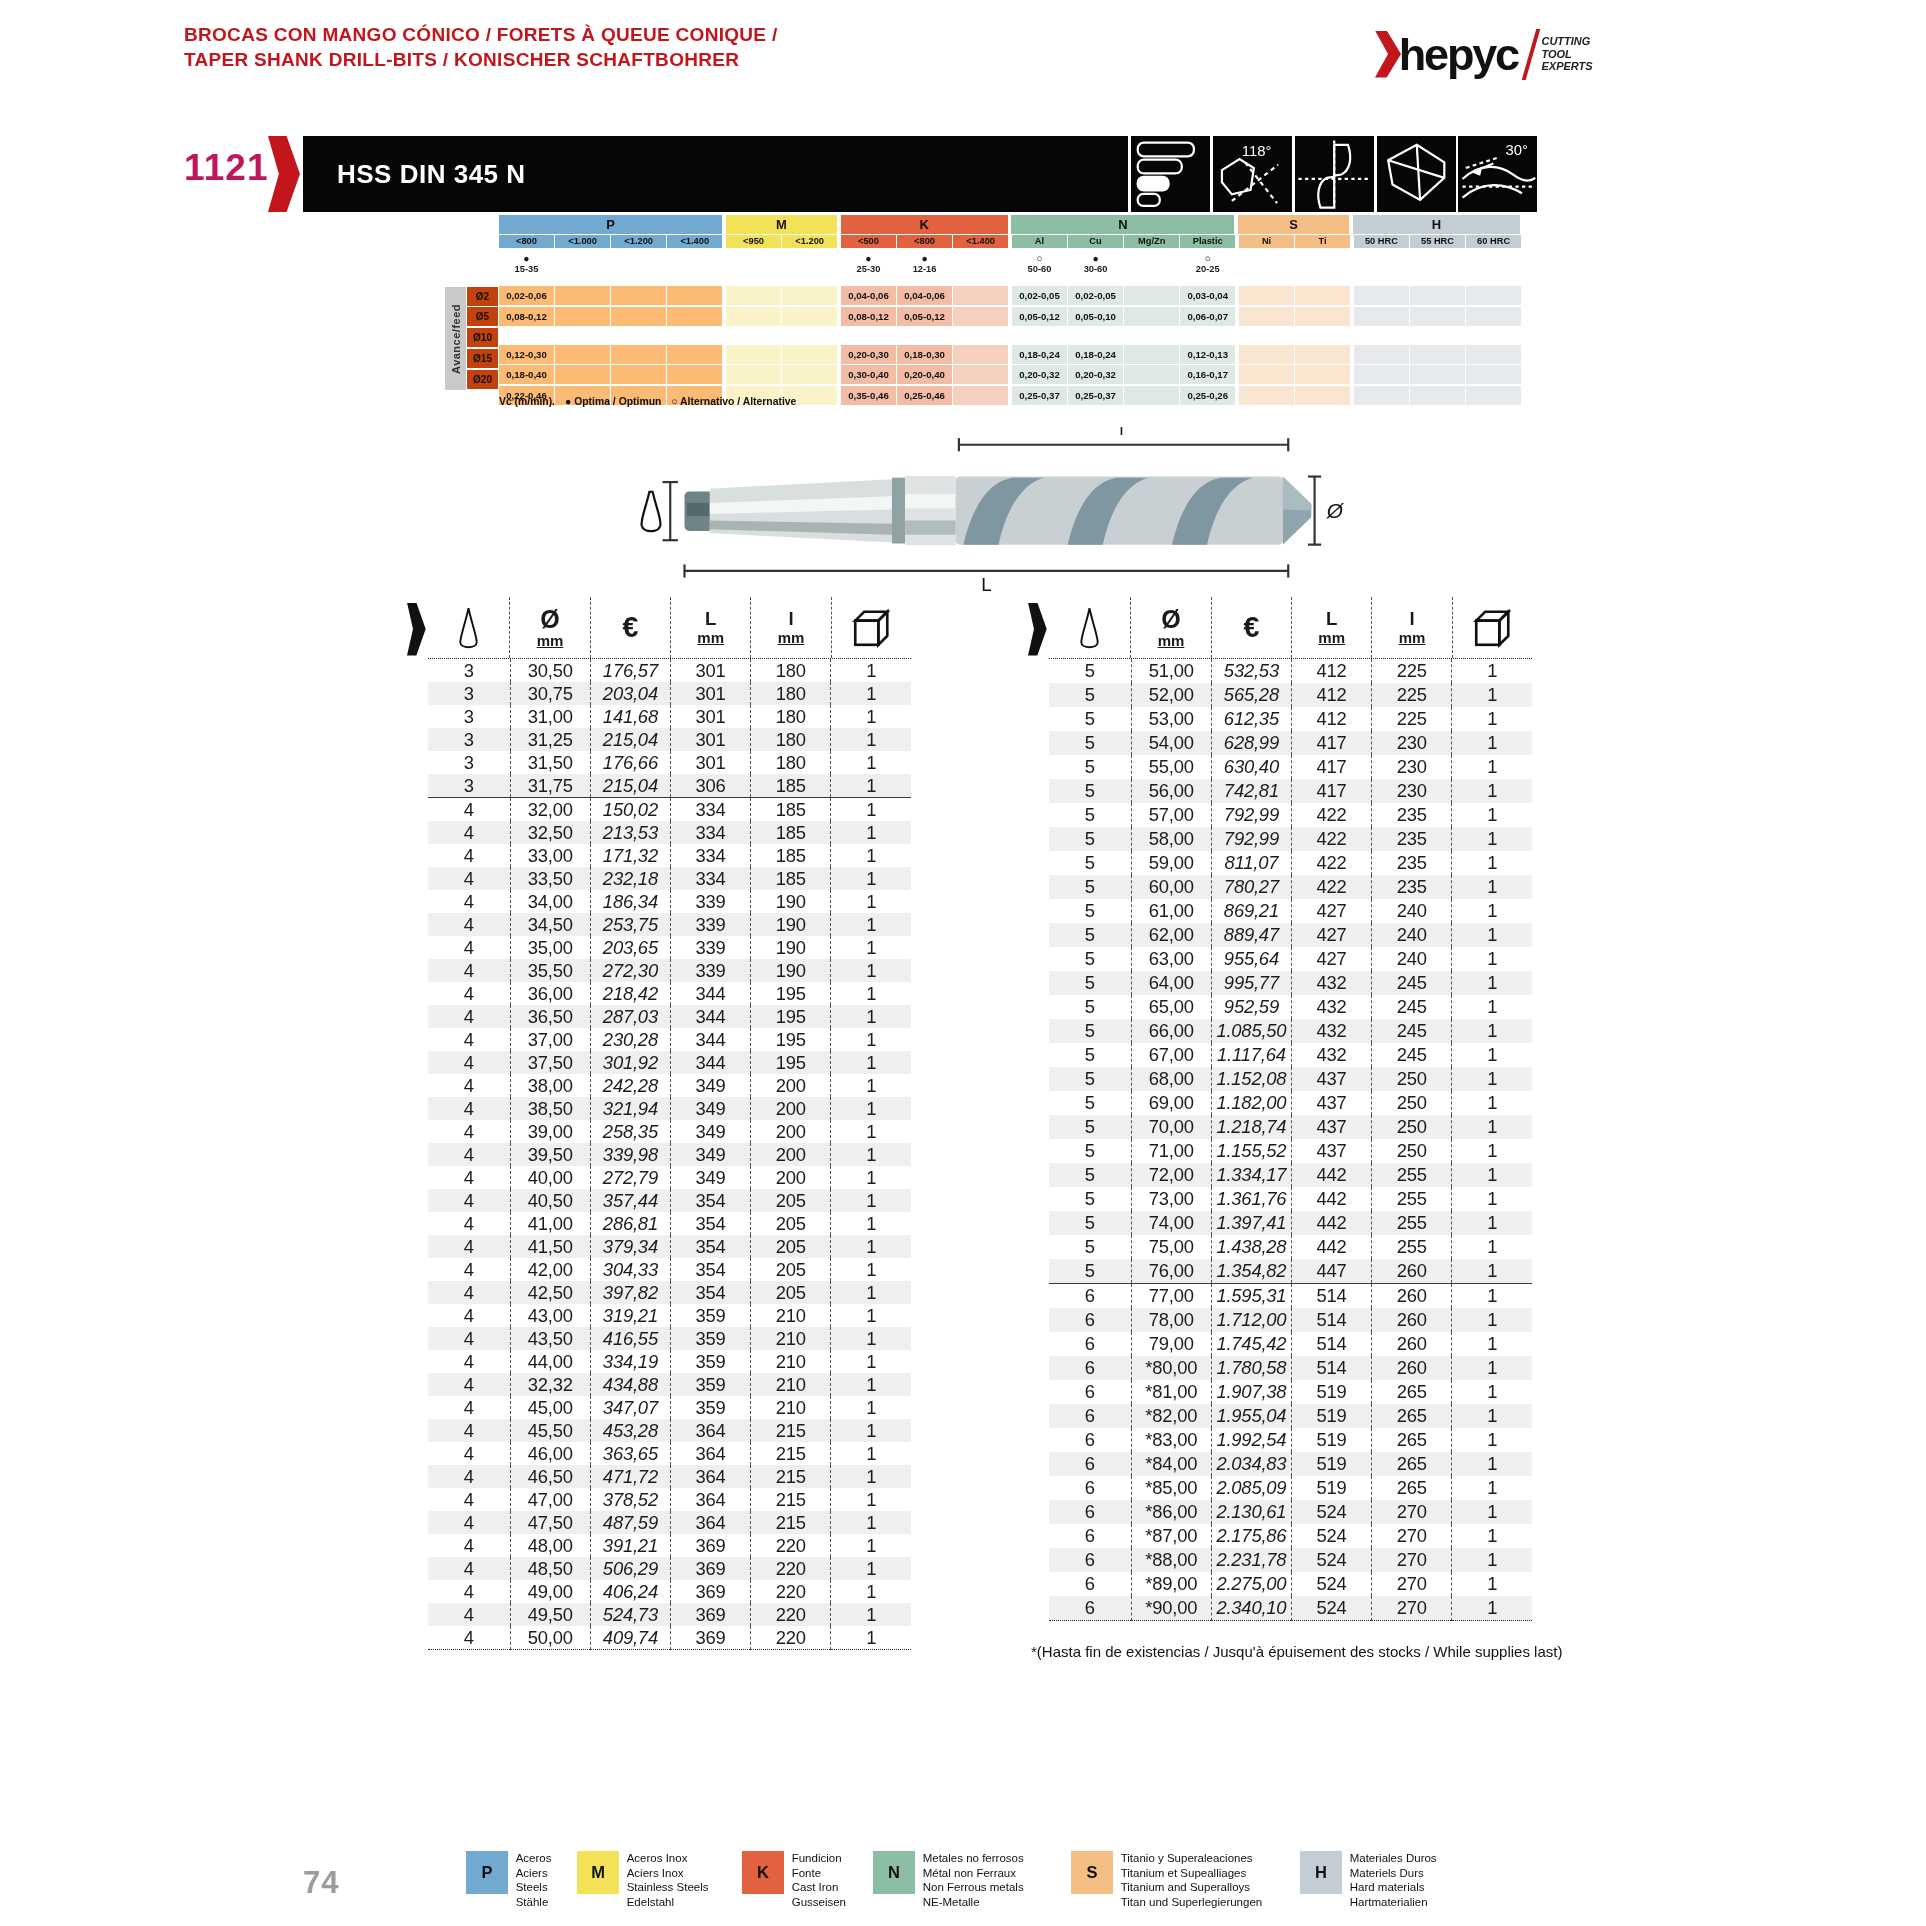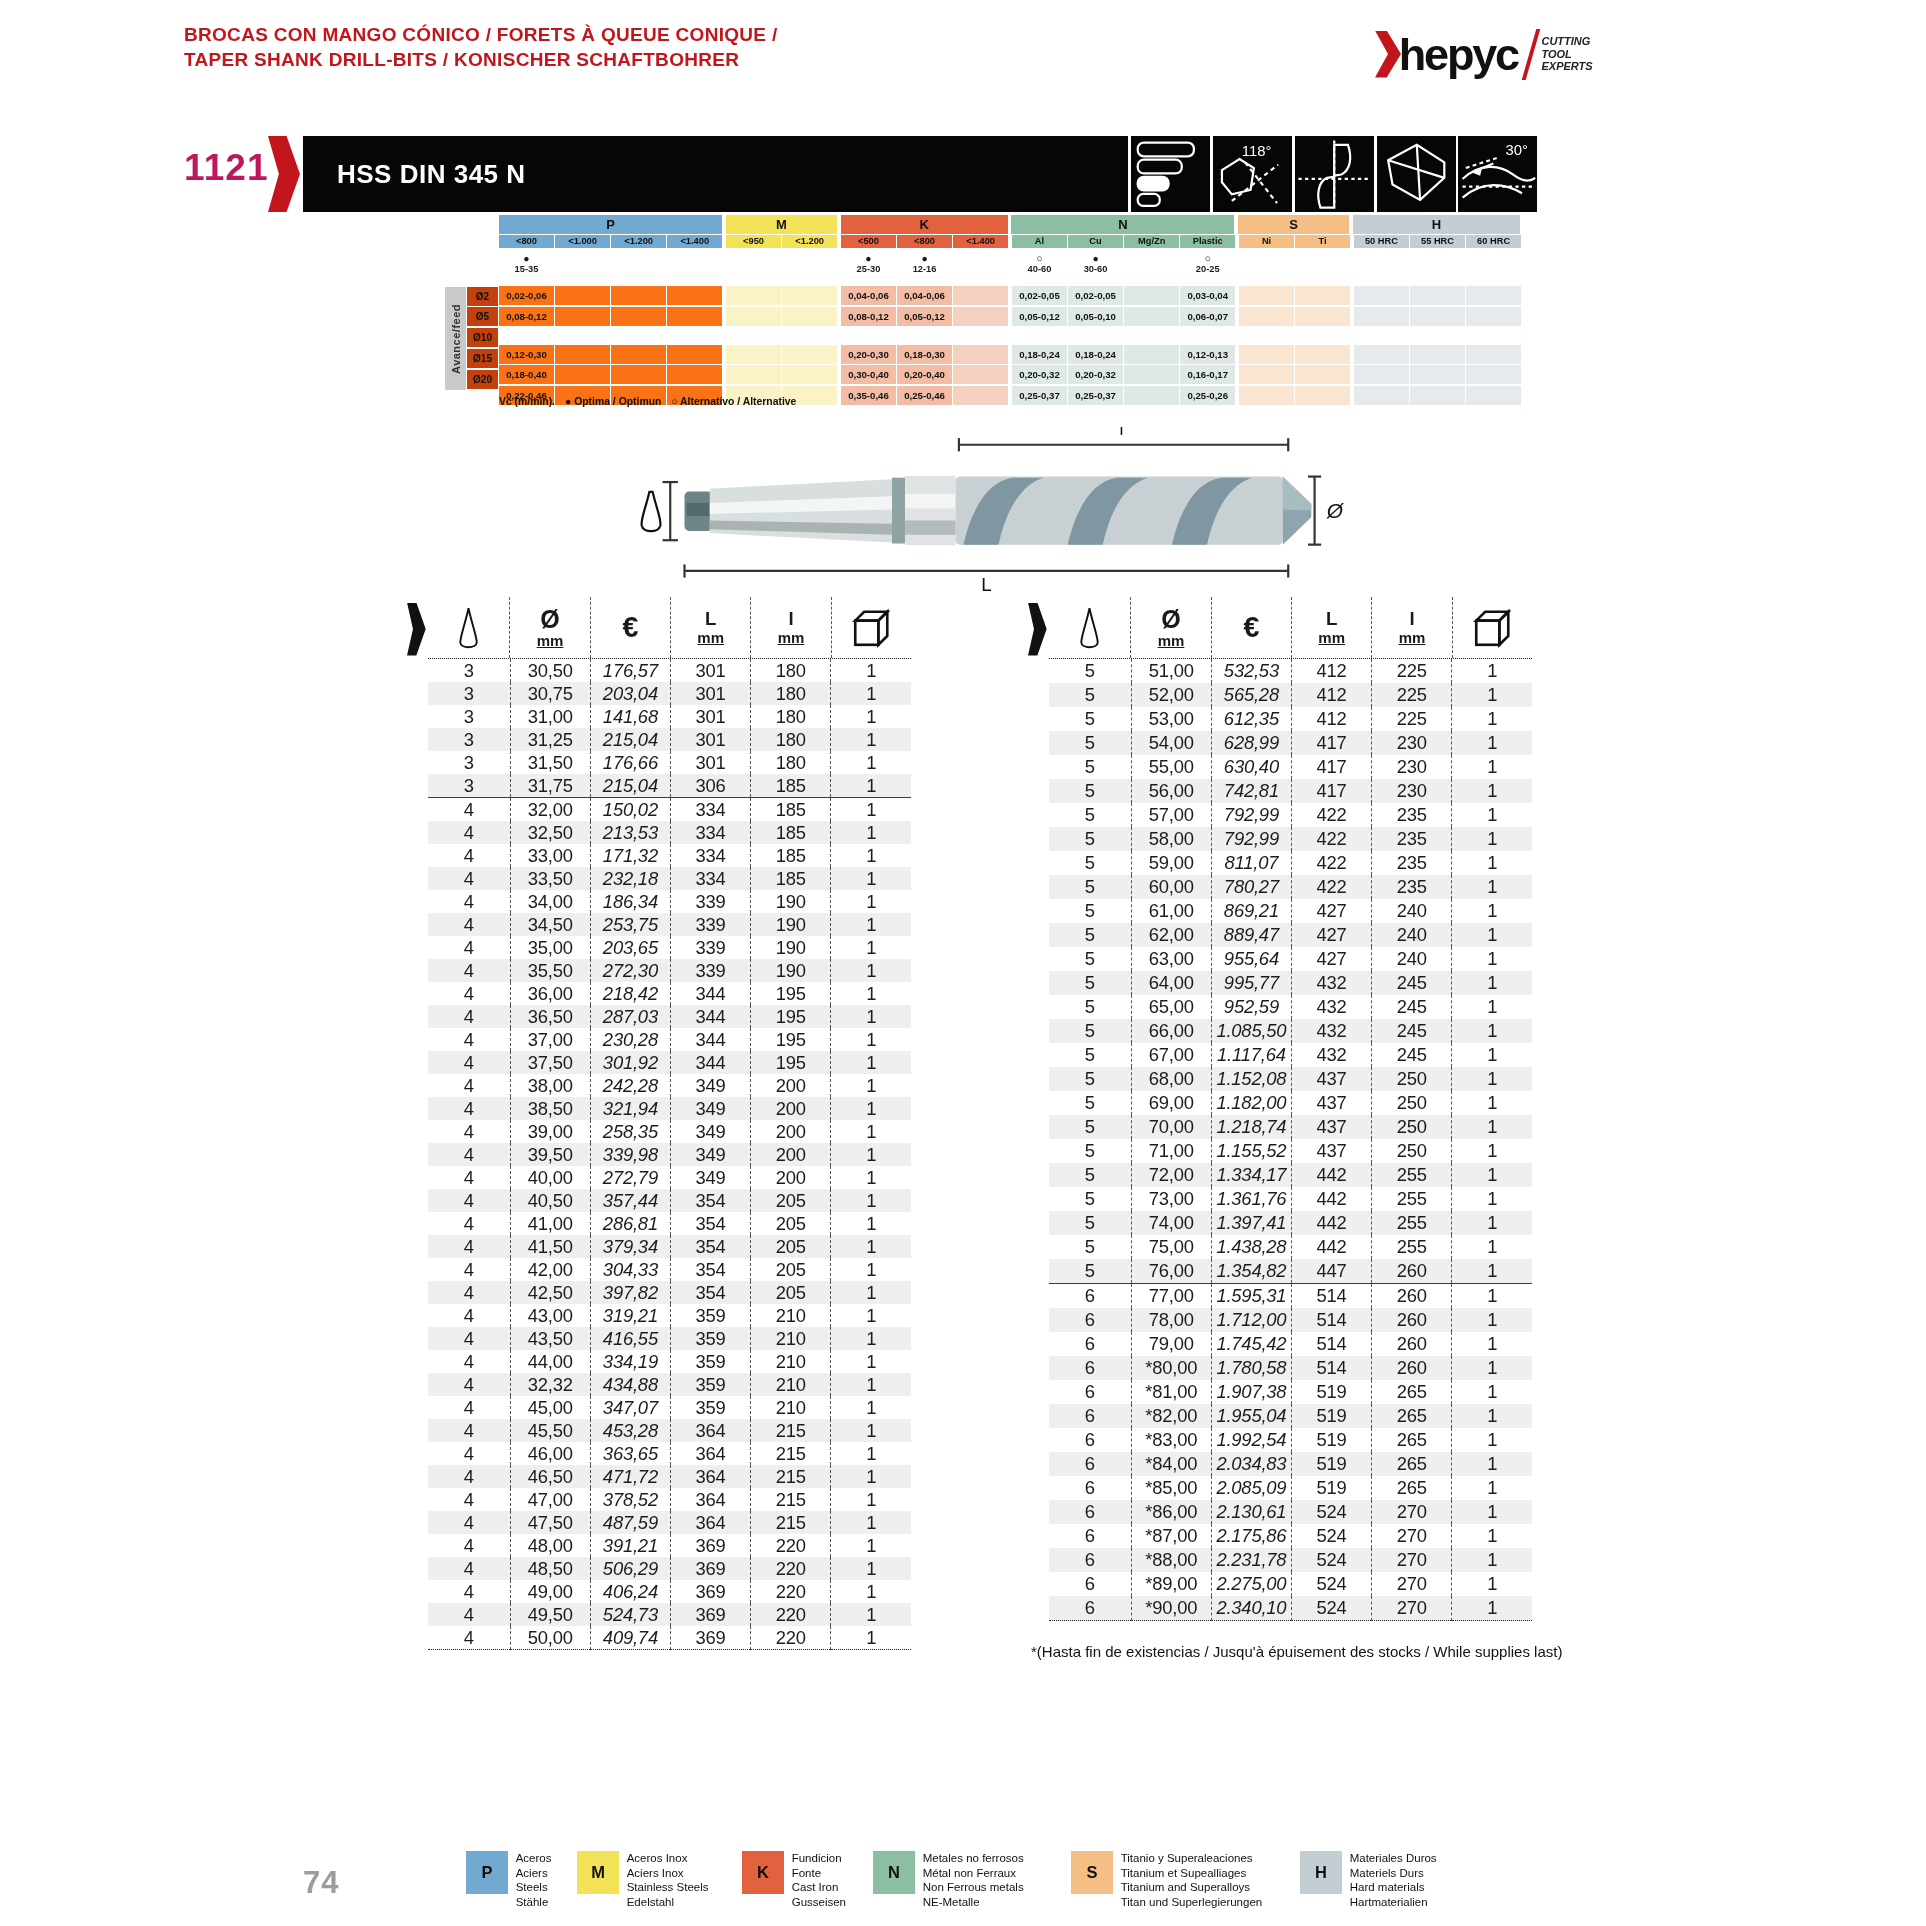--- a/index.html
+++ b/index.html
@@ -28,21 +28,21 @@
   .speed{left:499px;top:215px;width:1043px;}
   .srow{display:flex;}
   .gcell{height:18.7px;display:flex;align-items:center;justify-content:center;font-size:13px;font-weight:bold;color:#111;margin-right:3.8px;}
   .scell{width:55px;height:13px;margin-right:1.1px;display:flex;align-items:center;justify-content:center;font-size:9.3px;font-weight:bold;color:#111;}
   .vcell{width:55px;height:29px;margin-right:1.1px;display:flex;flex-direction:column;align-items:center;justify-content:center;font-size:9.3px;font-weight:bold;gap:0.5px;}
   .vcell .sym{font-size:10.4px;line-height:10px;}
   .fcell{width:55px;height:19px;margin-right:1.1px;display:flex;align-items:center;justify-content:center;font-size:9.6px;font-weight:600;color:#111;}
   .ge{margin-right:3.8px;}
   .bg-p{background:#72a9d1;} .bg-m{background:#f3e258;} .bg-k{background:#e2613f;}
   .bg-n{background:#8cbea4;} .bg-s{background:#f4be85;} .bg-h{background:#c3cdd4;}
-  .tp{background:#f97316;} .tm{background:#faf3c8;} .tk{background:#f2bca5;} .tkl{background:#f6d0bf;}
+  .tp{background:#fdba74;} .tm{background:#faf3c8;} .tk{background:#f2bca5;} .tkl{background:#f6d0bf;}
   .tn{background:#dfe9e3;} .ts{background:#fae5d1;} .th{background:#e6eaec;}
   .gap2{height:1.1px;} .gap3{height:1.6px;} .gap14{height:7.7px;}
   .feed-strip{left:445px;top:287px;width:21px;height:103px;background:#c9c9c9;display:flex;align-items:center;justify-content:center;}
   .feed-strip span{writing-mode:vertical-rl;transform:rotate(180deg);font-size:11px;font-weight:bold;color:#333;letter-spacing:0.5px;}
   .dlab{left:467px;width:31px;height:19px;background:#c2410c;display:flex;align-items:center;justify-content:center;font-size:10px;font-weight:bold;color:#111;}
   .speed-caption{left:499px;top:396px;font-size:10.4px;font-weight:600;color:#111;}
   .speed-caption span{margin-right:10px;}
 
   
   .drill{left:634px;top:427px;width:719px;height:165px;}
@@ -191,21 +191,21 @@
         <span class="sym">●</span>
         <span>25-30</span>
       </div>
     <div class="vcell">
         <span class="sym">●</span>
         <span>12-16</span>
       </div>
     <div class="vcell ge"></div>
     <div class="vcell">
         <span class="sym">○</span>
-        <span>40-60</span>
+        <span>50-60</span>
       </div>
     <div class="vcell">
         <span class="sym">●</span>
         <span>30-60</span>
       </div>
     <div class="vcell"></div>
     <div class="vcell ge">
         <span class="sym">○</span>
         <span>20-25</span>
       </div>

